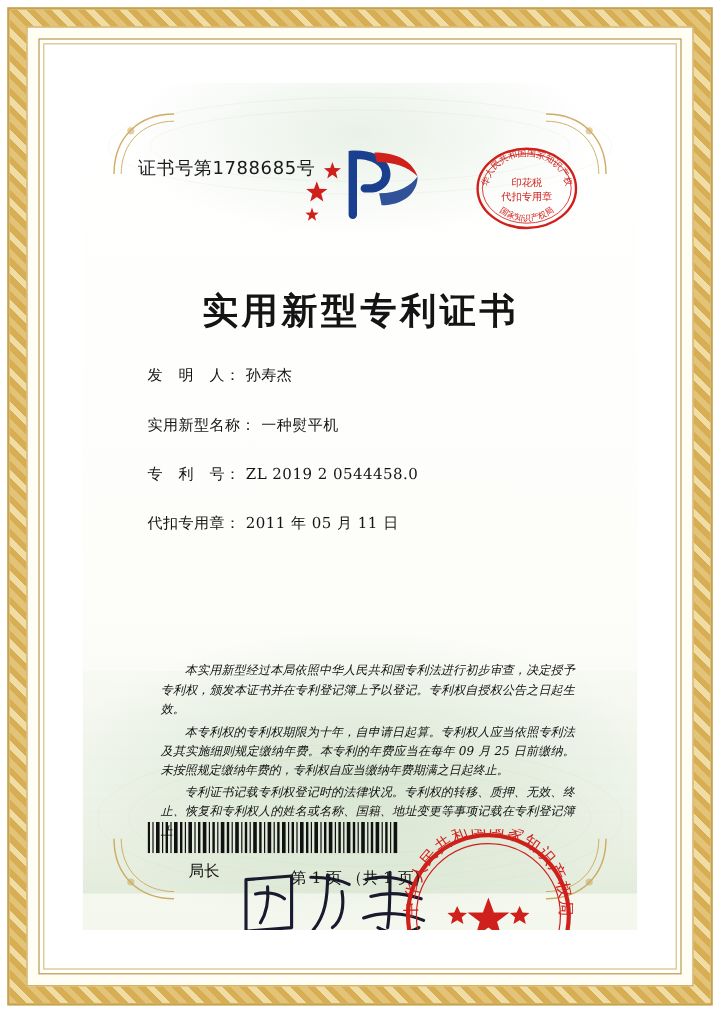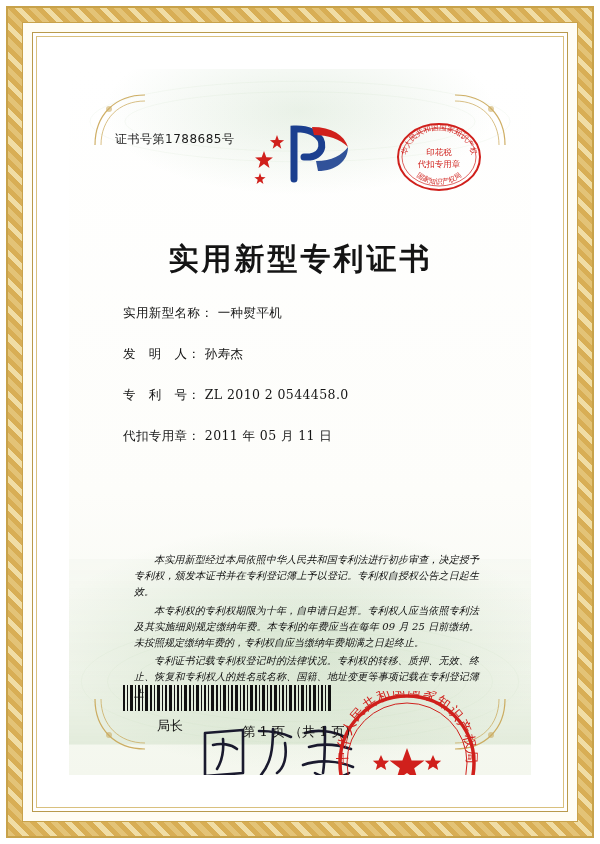--- a/index.html
+++ b/index.html
@@ -89,21 +89,21 @@
     position: absolute;
     left: 0; top: 0; right: 0; bottom: 0;
     padding: 0 34px;
     box-sizing: border-box;
   }
 
   .cert-no {
     position: absolute;
     left: 46px;
     top: 62px;
-    font-size: 12px;
+    font-size: 15px;
     color: #1a1a1a;
     letter-spacing: 0.5px;
     font-family: "DejaVu Sans", "Liberation Sans", sans-serif;
   }
 
   .emblem {
     position: absolute;
     left: 50%;
     top: 52px;
     transform: translateX(-50%);
@@ -284,30 +284,30 @@
           <path id="arcBot" d="M13 52 A33 29 0 0 0 75 52" fill="none"></path>
           <text font-size="7" fill="#d0201c" font-family="'DejaVu Serif',serif">
             <textPath href="#arcBot" startOffset="50%" text-anchor="middle">国家知识产权局</textPath>
           </text>
         </svg>
 
         <div class="title">实用新型专利证书</div>
 
         <div class="fields">
           <div class="field-row">
+            <span class="field-label">发　明　人：</span>
+            <span class="field-value">孙寿杰</span>
+          </div>
+          <div class="field-row">
             <span class="field-label">实用新型名称：</span>
             <span class="field-value">一种熨平机</span>
           </div>
           <div class="field-row">
-            <span class="field-label">发　明　人：</span>
-            <span class="field-value">孙寿杰</span>
-          </div>
-          <div class="field-row">
             <span class="field-label">专　利　号：</span>
-            <span class="field-value">ZL 2010 2 0544458.0</span>
+            <span class="field-value">ZL 2019 2 0544458.0</span>
           </div>
           <div class="field-row">
             <span class="field-label">代扣专用章：</span>
             <span class="field-value">2011 年 05 月 11 日</span>
           </div>
         </div>
 
         <div class="body-text">
           <p>本实用新型经过本局依照中华人民共和国专利法进行初步审查，决定授予专利权，颁发本证书并在专利登记簿上予以登记。专利权自授权公告之日起生效。</p>
           <p>本专利权的专利权期限为十年，自申请日起算。专利权人应当依照专利法及其实施细则规定缴纳年费。本专利的年费应当在每年 09 月 25 日前缴纳。未按照规定缴纳年费的，专利权自应当缴纳年费期满之日起终止。</p>

